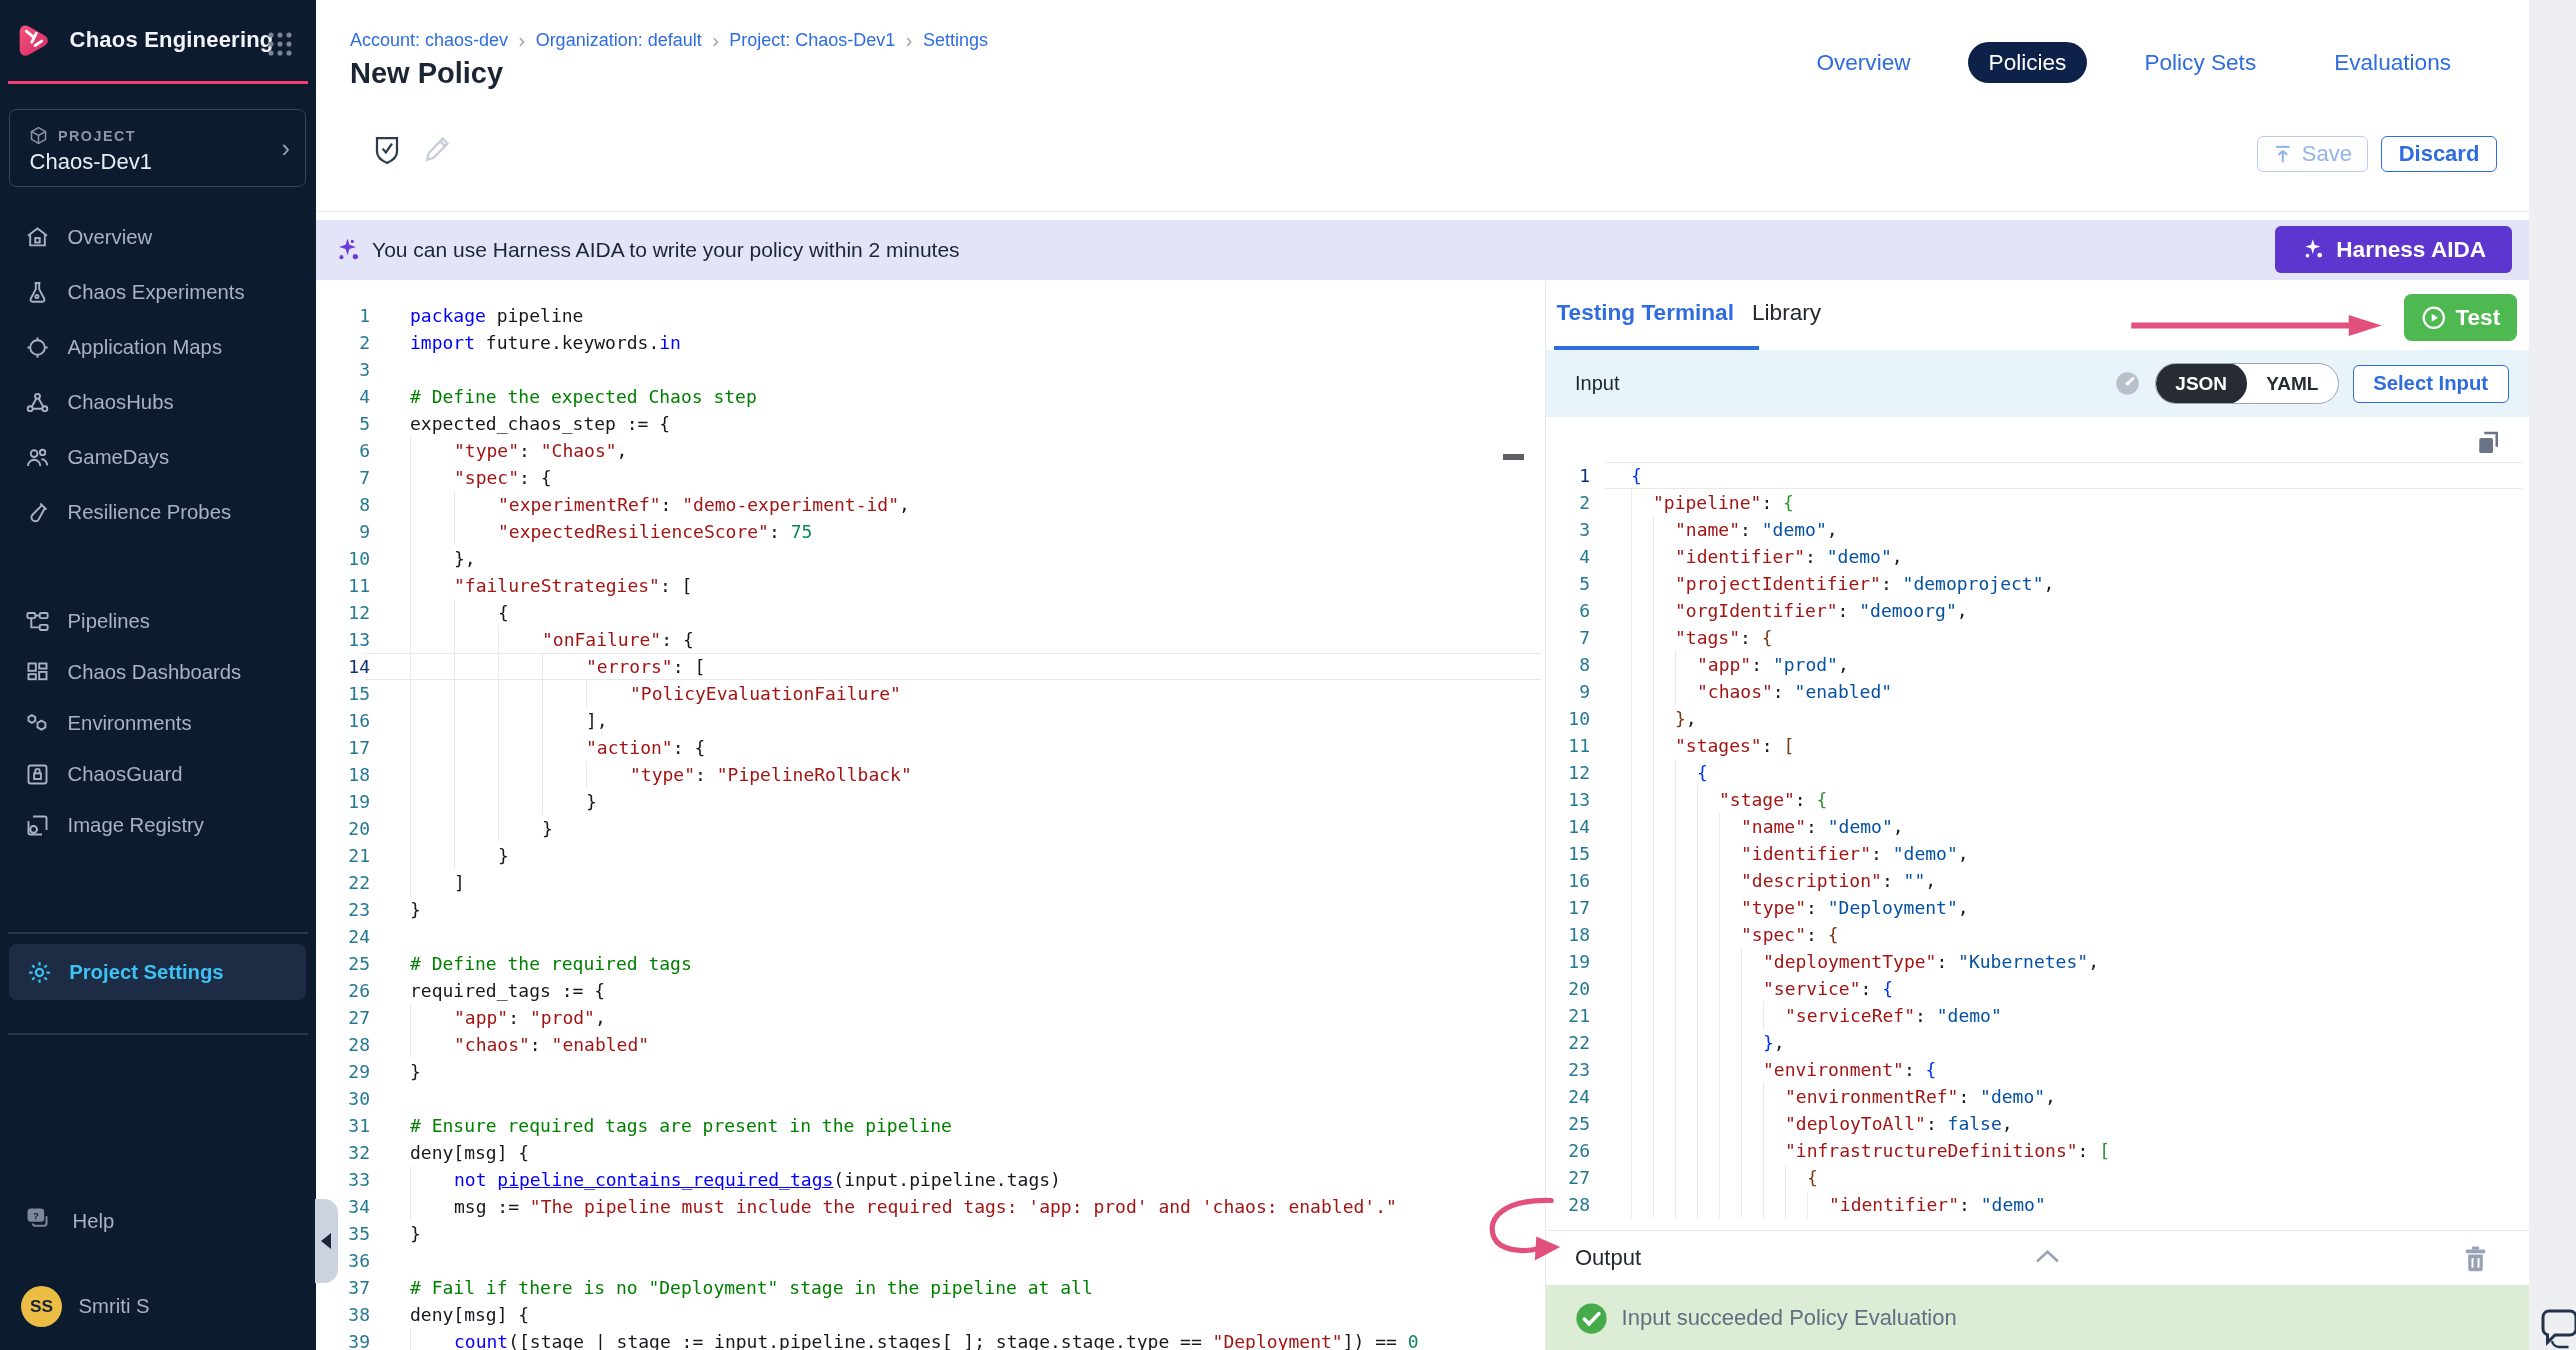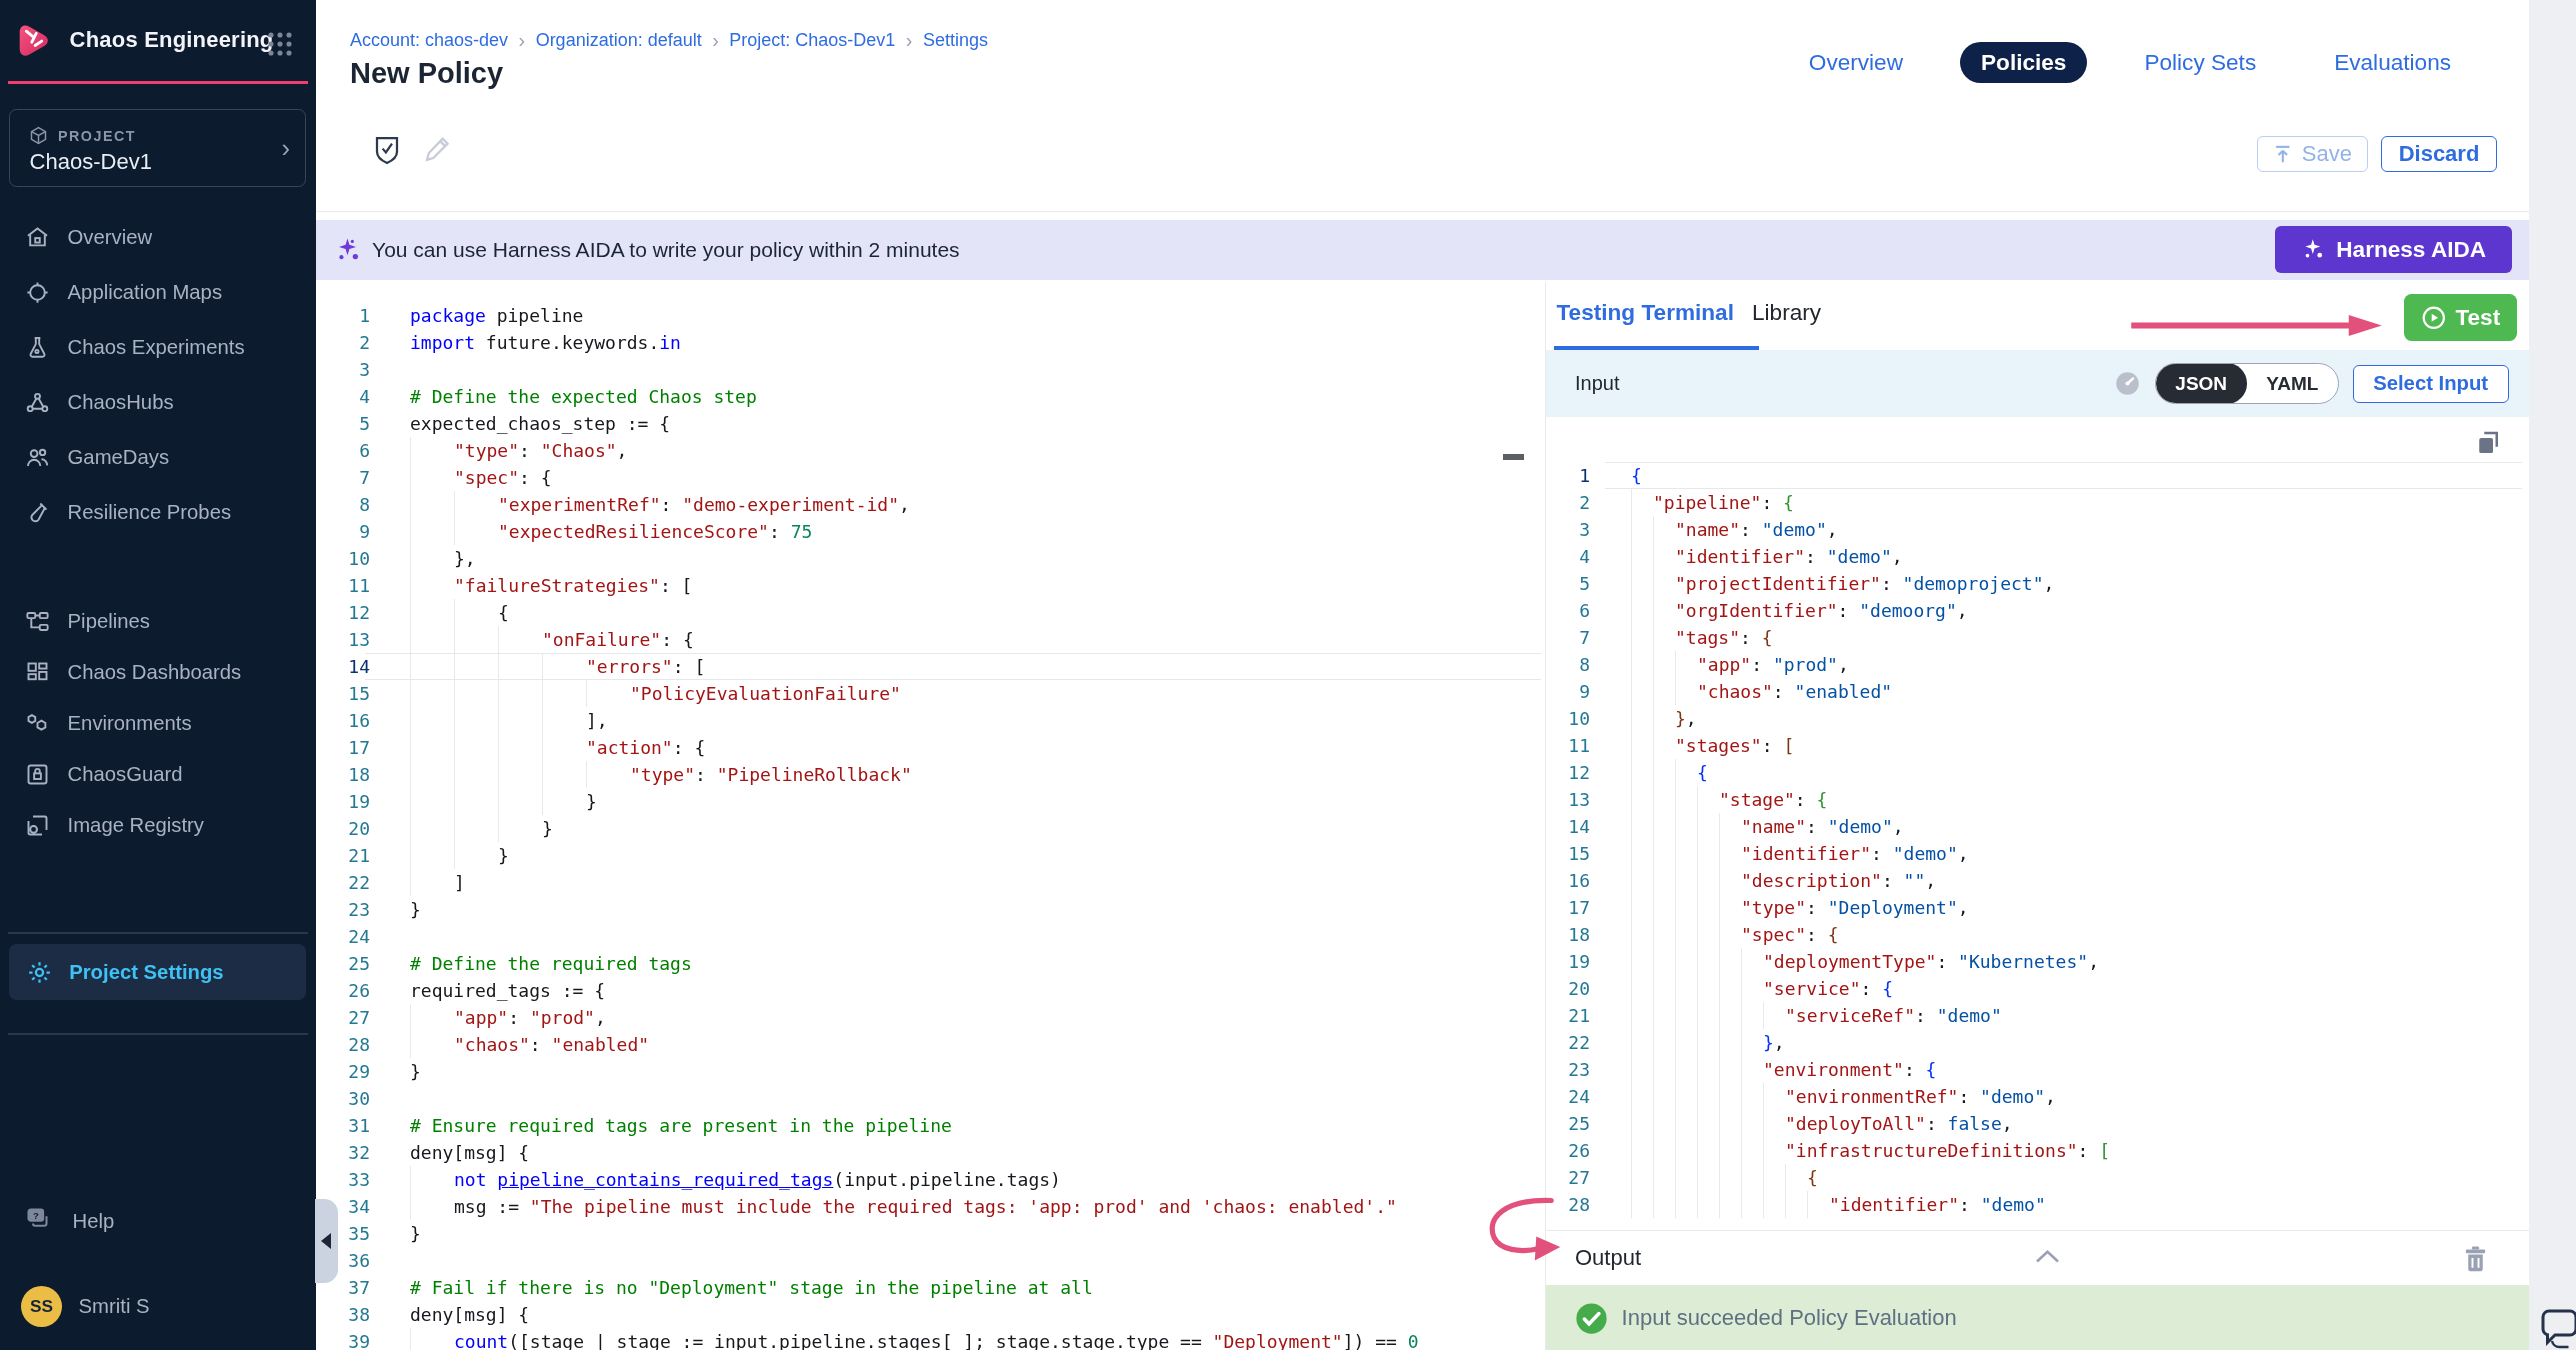--- a/index.html
+++ b/index.html
@@ -40,21 +40,21 @@
   .main-card { position:absolute; left:316px; top:0; width:2213px; height:1351px; background:#ffffff; z-index:1; }
   .right-strip { position:absolute; left:2529px; top:0; width:47px; height:1351px; background:#edeff3; z-index:2; }
 
   .page-header { position:absolute; left:0; top:18px; width:2213px; height:96px; border-bottom:1.5px solid #e9eaf0; background:#fff; }
   .breadcrumb { position:absolute; left:34px; top:10.5px; font-size:18px; display:flex; align-items:center; }
   .bc-link { color:#2e6ce0; cursor:pointer; }
   .bc-sep { color:#98a1b3; margin:0 10.5px; font-size:19.6px; }
   .page-title { position:absolute; left:34px; top:39px; font-size:29px; font-weight:bold; color:#1c2533; }
   .header-tabs { position:absolute; right:57px; top:22.6px; height:44px; display:flex; align-items:center; gap:36px; }
   .htab { color:#2e6ce0; font-size:22.6px; cursor:pointer; padding:7.5px 21px; border-radius:22px; }
-  .htab.active { background:#0e2249; color:#ffffff; font-weight:700; }
+  .htab.active { background:#0e2249; color:#ffffff; font-weight:400; }
 
   .toolbar { position:absolute; left:0; top:98px; width:2213px; height:114px; border-bottom:1.5px solid #e9eaf0; background:#fff; }
   .tb-icons { position:absolute; left:56px; top:36px; display:flex; gap:19.6px; align-items:center; }
   .btn { display:inline-flex; align-items:center; justify-content:center; border-radius:6px; cursor:pointer; font-size:22px; }
   .save-btn { position:absolute; right:161px; top:38px; width:111px; height:36px; border:1.5px solid #b9cef1; color:#93b3e8; gap:9px; background:#fff; }
   .discard-btn { position:absolute; right:32px; top:38px; width:116px; height:36px; border:1.5px solid #2e6ce0; color:#2e6ce0; font-weight:600; background:#fff; }
 
   .aida-banner { position:absolute; left:0; top:220px; width:2213px; height:60px; background:#e3e4f8; display:flex; align-items:center; }
   .aida-msg { display:flex; align-items:center; margin-left:16.6px; font-size:21px; color:#1c2533; gap:10.5px; }
   .aida-btn { position:absolute; right:17.3px; top:6px; height:47px; padding:0 25.6px; background:#5d36d0; color:#fff; font-weight:bold; font-size:22.6px; border-radius:6px; gap:10.5px; }
@@ -168,35 +168,35 @@
               <path d="M3.5 10.5 L12 4 L20.5 10.5"></path>
               <path d="M5.5 9.5 V19 H18.5 V9.5"></path>
               <rect x="10" y="12.5" width="4" height="4"></rect>
             </svg>
           </span>
           <span class="nav-label">Overview</span>
         </div>
         <div class="nav-item">
           <span class="nav-icon">
             <svg viewBox="0 0 24 24" fill="none" stroke="#a9b2c4" stroke-width="1.7">
-              <circle cx="12" cy="12" r="6.5"></circle>
-              <path d="M12 3 v2.5 M12 18.5 V21 M3 12 h2.5 M18.5 12 H21"></path>
-            </svg>
-          </span>
-          <span class="nav-label">Application Maps</span>
-        </div>
-        <div class="nav-item">
-          <span class="nav-icon">
-            <svg viewBox="0 0 24 24" fill="none" stroke="#a9b2c4" stroke-width="1.7">
               <path d="M9.5 3.5 h5"></path>
               <path d="M10.5 3.5 V9 L6 17.5 a1.8 1.8 0 0 0 1.6 2.7 h8.8 a1.8 1.8 0 0 0 1.6-2.7 L13.5 9 V3.5"></path>
               <circle cx="11.5" cy="15.5" r="1.4"></circle>
             </svg>
           </span>
           <span class="nav-label">Chaos Experiments</span>
+        </div>
+        <div class="nav-item">
+          <span class="nav-icon">
+            <svg viewBox="0 0 24 24" fill="none" stroke="#a9b2c4" stroke-width="1.7">
+              <circle cx="12" cy="12" r="6.5"></circle>
+              <path d="M12 3 v2.5 M12 18.5 V21 M3 12 h2.5 M18.5 12 H21"></path>
+            </svg>
+          </span>
+          <span class="nav-label">Application Maps</span>
         </div>
         <div class="nav-item">
           <span class="nav-icon">
             <svg viewBox="0 0 24 24" fill="none" stroke="#a9b2c4" stroke-width="1.7">
               <circle cx="12" cy="6.5" r="2.2"></circle>
               <circle cx="5.5" cy="17.5" r="2.2"></circle>
               <circle cx="18.5" cy="17.5" r="2.2"></circle>
               <path d="M11 8.5 L7 15.6 M13 8.5 L17 15.6 M7.7 17.5 H16.3"></path>
             </svg>
           </span>

